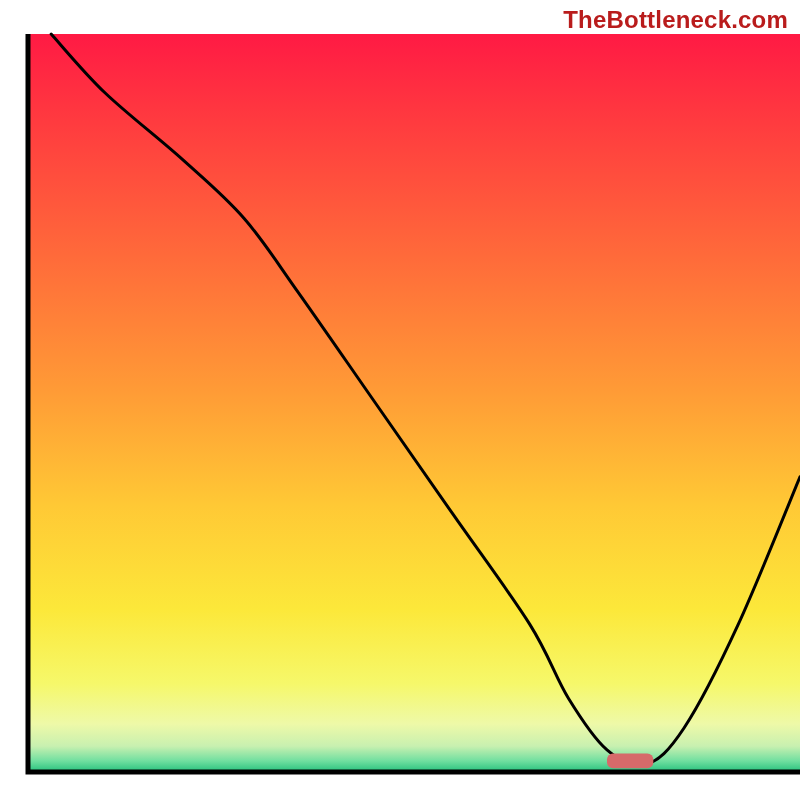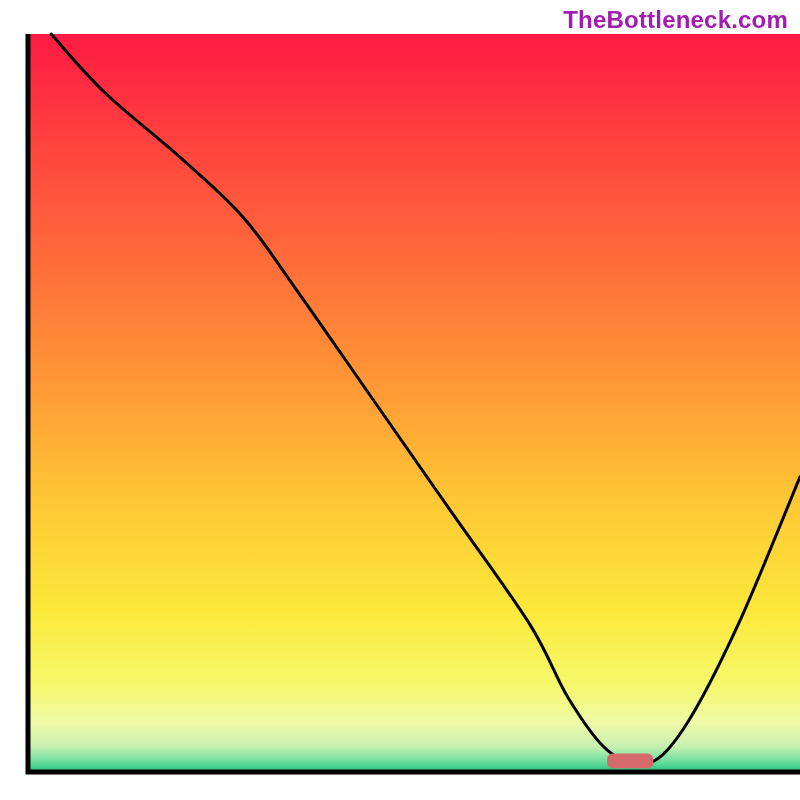--- a/index.html
+++ b/index.html
@@ -5,21 +5,21 @@
   * { margin: 0; padding: 0; box-sizing: border-box; }
   html, body { width: 800px; height: 800px; overflow: hidden; background: #fff; }
   .chart-wrapper { position: relative; width: 800px; height: 800px; }
   .watermark {
     position: absolute;
     top: 6px;
     right: 12px;
     font-family: Arial, Helvetica, sans-serif;
     font-size: 24px;
     font-weight: 600;
-    color: #a21caf;
+    color: #b91c1c;
     letter-spacing: 0.2px;
     z-index: 4;
   }
   svg.chart { position: absolute; top: 0; left: 0; }
 </style>
 </head>
 <body>
 
 <div class="chart-wrapper">
   <div class="watermark">TheBottleneck.com</div>

